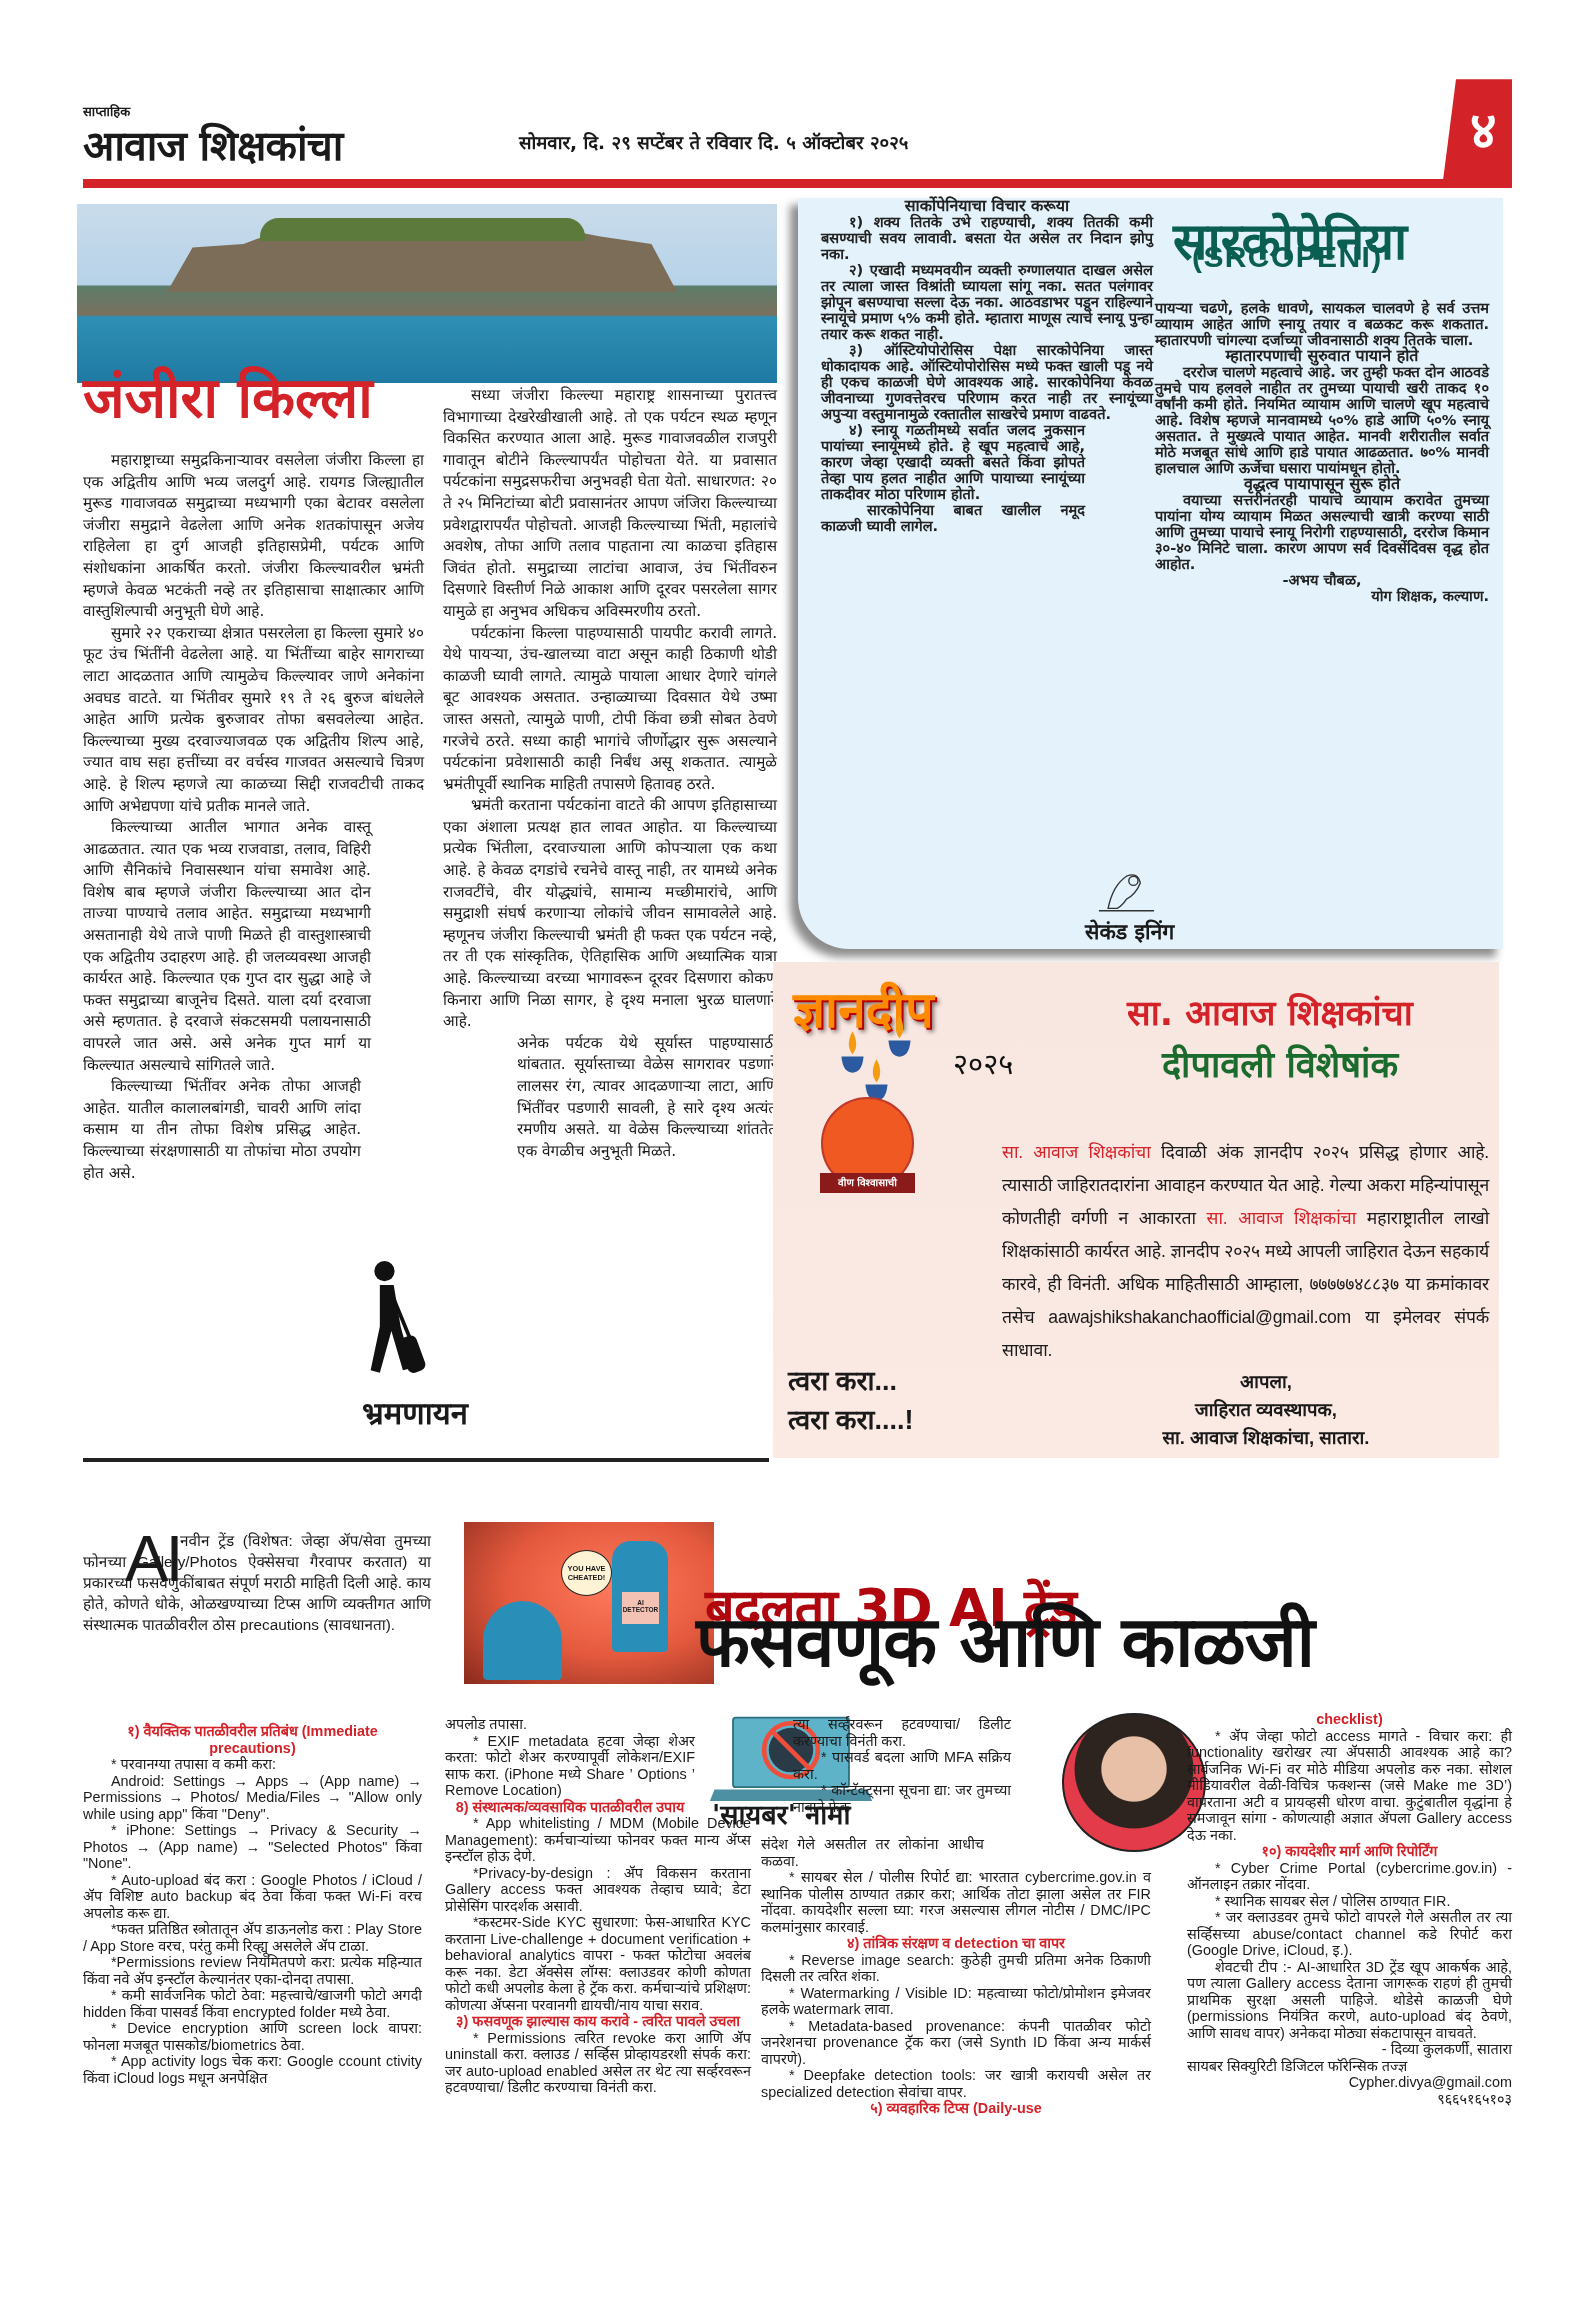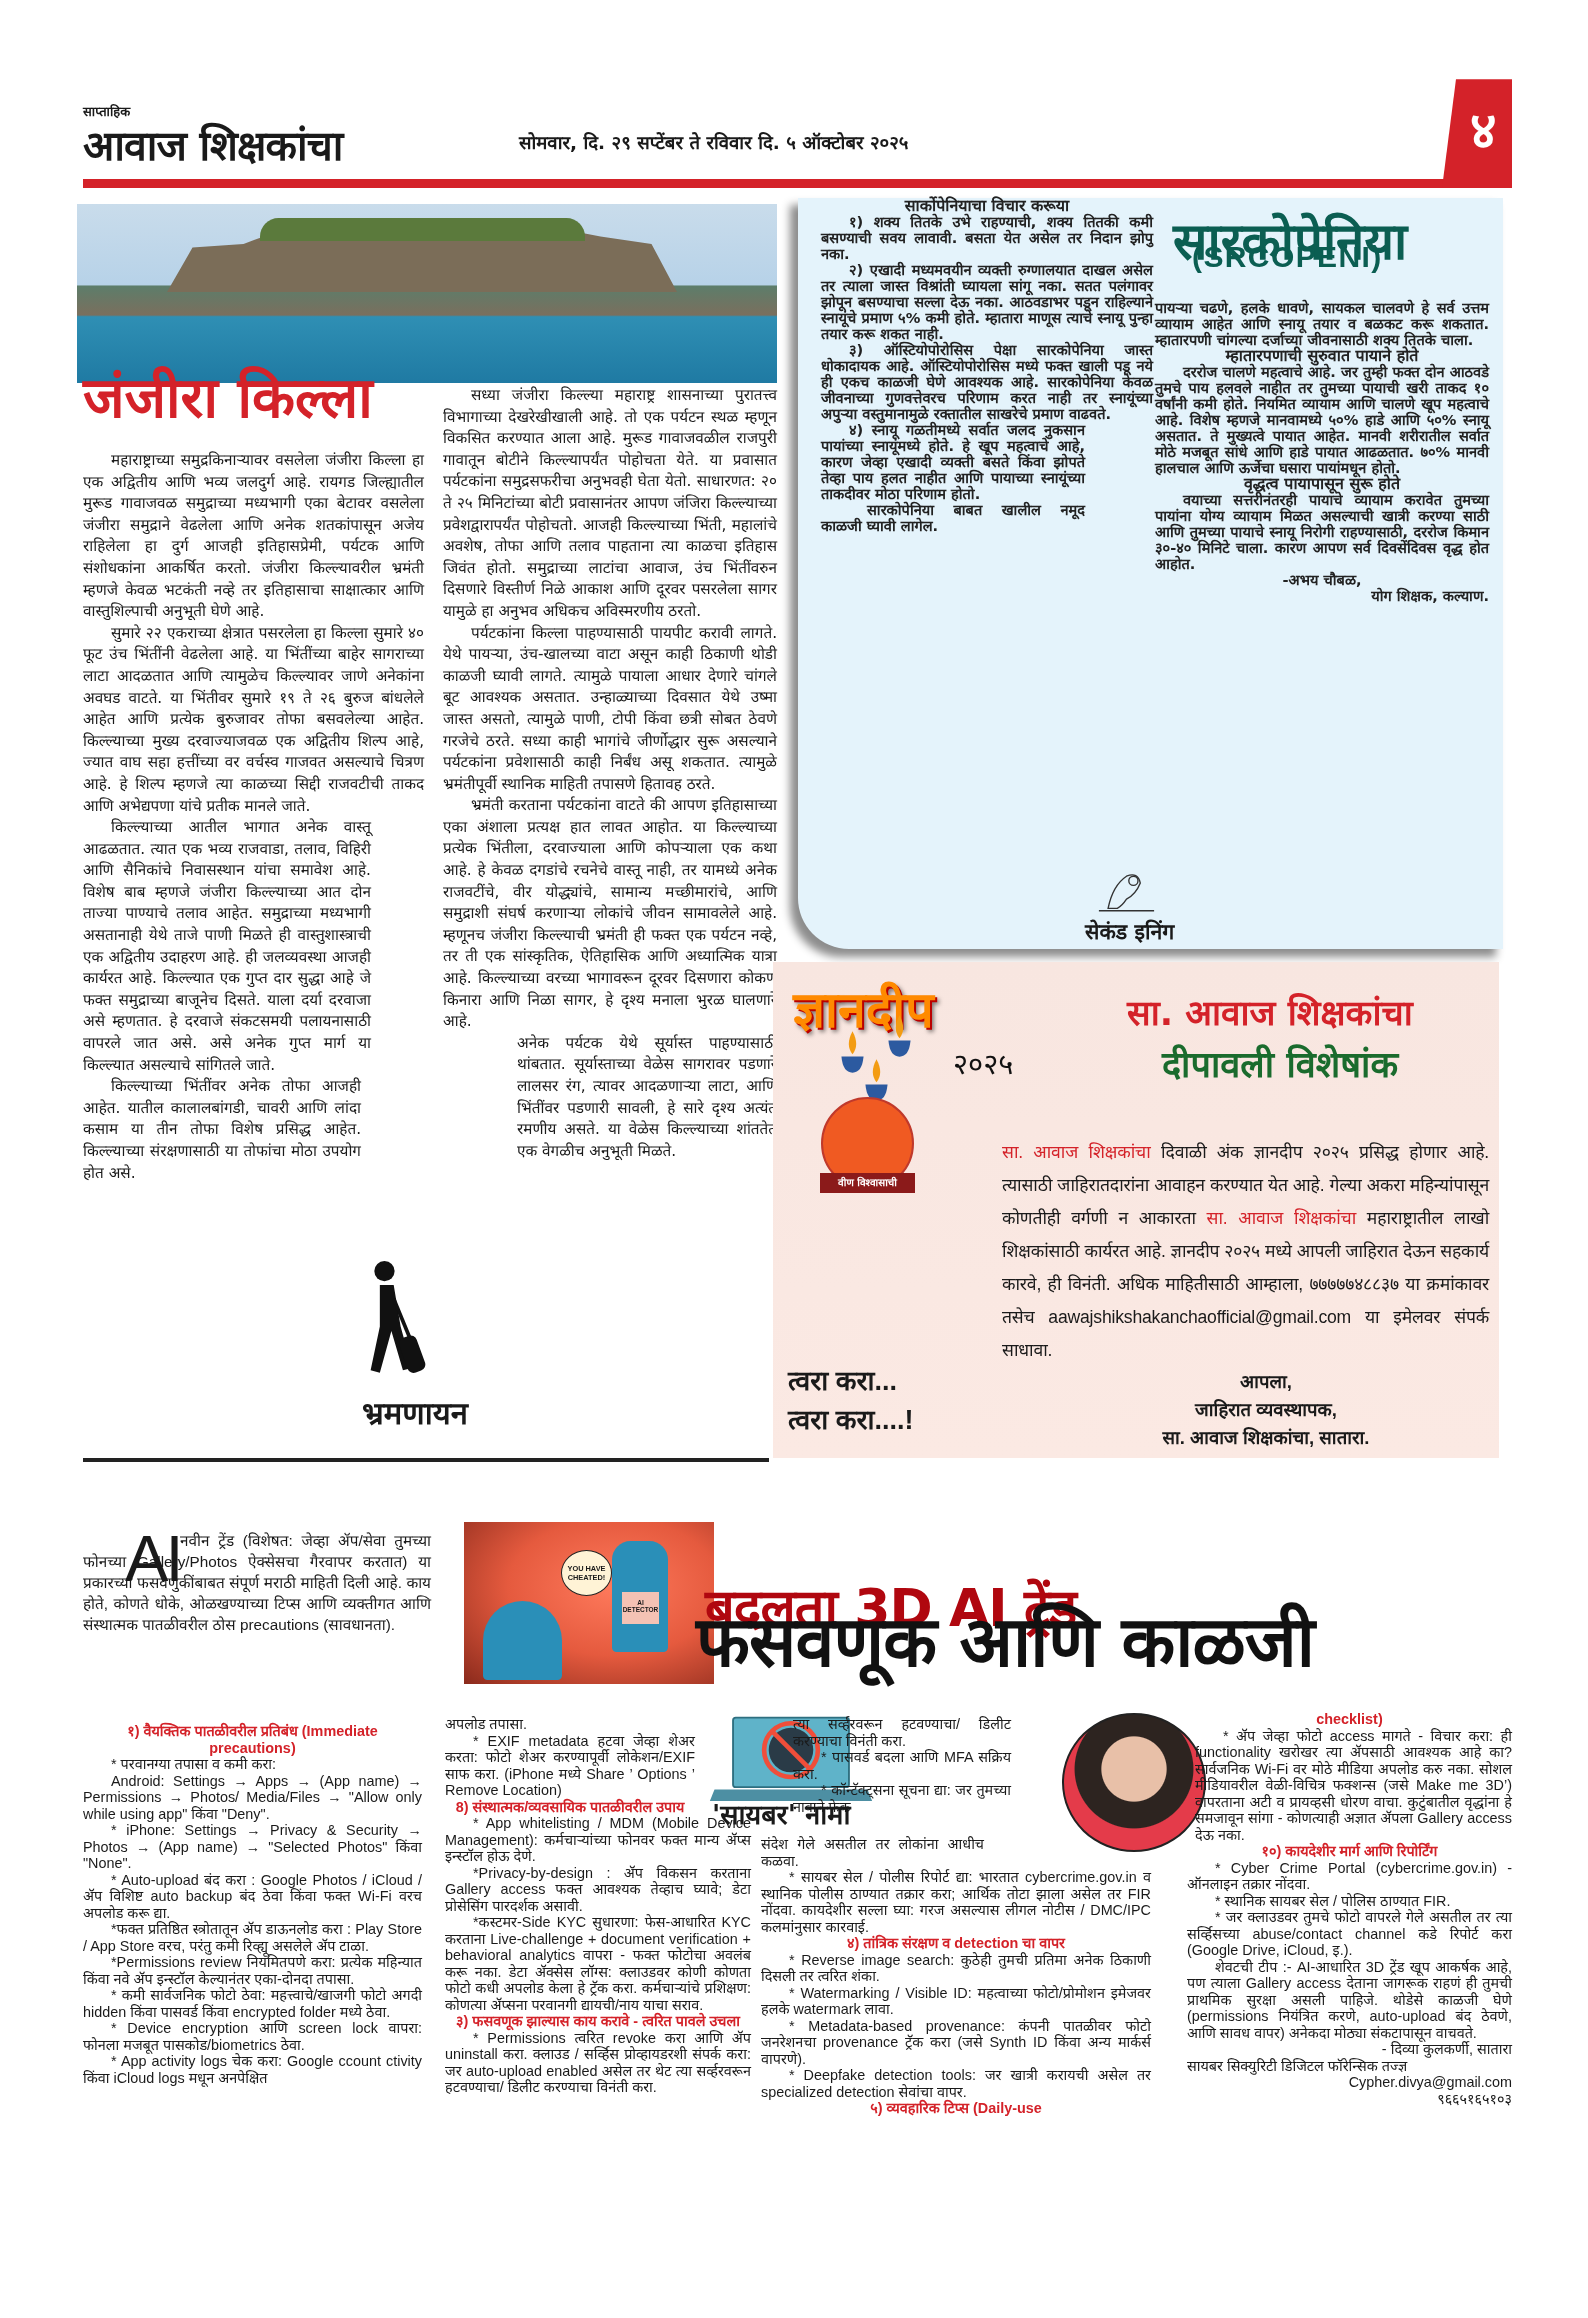--- a/index.html
+++ b/index.html
@@ -222,21 +222,21 @@
     <p style="width:390px">* Watermarking / Visible ID: महत्वाच्या फोटो/प्रोमोशन इमेजवर हलके watermark लावा.</p>
     <p style="width:390px">* Metadata-based provenance: कंपनी पातळीवर फोटो जनरेशनचा provenance ट्रॅक करा (जसे Synth ID किंवा अन्य मार्कर्स वापरणे).</p>
     <p style="width:390px">* Deepfake detection tools: जर खात्री करायची असेल तर specialized detection सेवांचा वापर.</p>
     <p class="h" style="text-indent:0;width:390px">५) व्यवहारिक टिप्स (Daily-use</p>
   </div>
 
   <div class="abs portrait"></div>
 
   <div id="ai-col4" class="abs ai-col">
     <p class="h" style="text-indent:0">checklist)</p>
-    <p style="margin-left:8px">* ॲप जेव्हा फोटो access मागते - विचार करा: ही functionality खरोखर त्या ॲपसाठी आवश्यक आहे का? सार्वजनिक Wi-Fi वर मोठे मीडिया अपलोड करु नका. सोशल मीडियावरील वेळी-विचित्र फक्शन्स (जसे Make me 3D’) वापरताना अटी व प्रायव्हसी धोरण वाचा. कुटुंबातील वृद्धांना हे समजावून सांगा - कोणत्याही अज्ञात ॲपला Gallery access देऊ नका.</p>
+    <p style="margin-left:0">* ॲप जेव्हा फोटो access मागते - विचार करा: ही functionality खरोखर त्या ॲपसाठी आवश्यक आहे का? सार्वजनिक Wi-Fi वर मोठे मीडिया अपलोड करु नका. सोशल मीडियावरील वेळी-विचित्र फक्शन्स (जसे Make me 3D’) वापरताना अटी व प्रायव्हसी धोरण वाचा. कुटुंबातील वृद्धांना हे समजावून सांगा - कोणत्याही अज्ञात ॲपला Gallery access देऊ नका.</p>
     <p class="h" style="text-indent:0">१०) कायदेशीर मार्ग आणि रिपोर्टिंग</p>
     <p>* Cyber Crime Portal (cybercrime.gov.in) - ऑनलाइन तक्रार नोंदवा.</p>
     <p>* स्थानिक सायबर सेल / पोलिस ठाण्यात FIR.</p>
     <p>* जर क्लाउडवर तुमचे फोटो वापरले गेले असतील तर त्या सर्व्हिसच्या abuse/contact channel कडे रिपोर्ट करा (Google Drive, iCloud, इ.).</p>
     <p>शेवटची टीप :- AI-आधारित 3D ट्रेंड खूप आकर्षक आहे, पण त्याला Gallery access देताना जागरूक राहणं ही तुमची प्राथमिक सुरक्षा असली पाहिजे. थोडेसे काळजी घेणे (permissions नियंत्रित करणे, auto-upload बंद ठेवणे, आणि सावध वापर) अनेकदा मोठ्या संकटापासून वाचवते.</p>
     <p style="text-align:right;text-indent:0">- दिव्या कुलकर्णी, सातारा</p>
     <p style="text-indent:0">सायबर सिक्युरिटी डिजिटल फॉरेन्सिक तज्ज्ञ</p>
     <p style="text-align:right;text-indent:0">Cypher.divya@gmail.com</p>
     <p style="text-align:right;text-indent:0">९६६५१६५१०३</p>
   </div>

